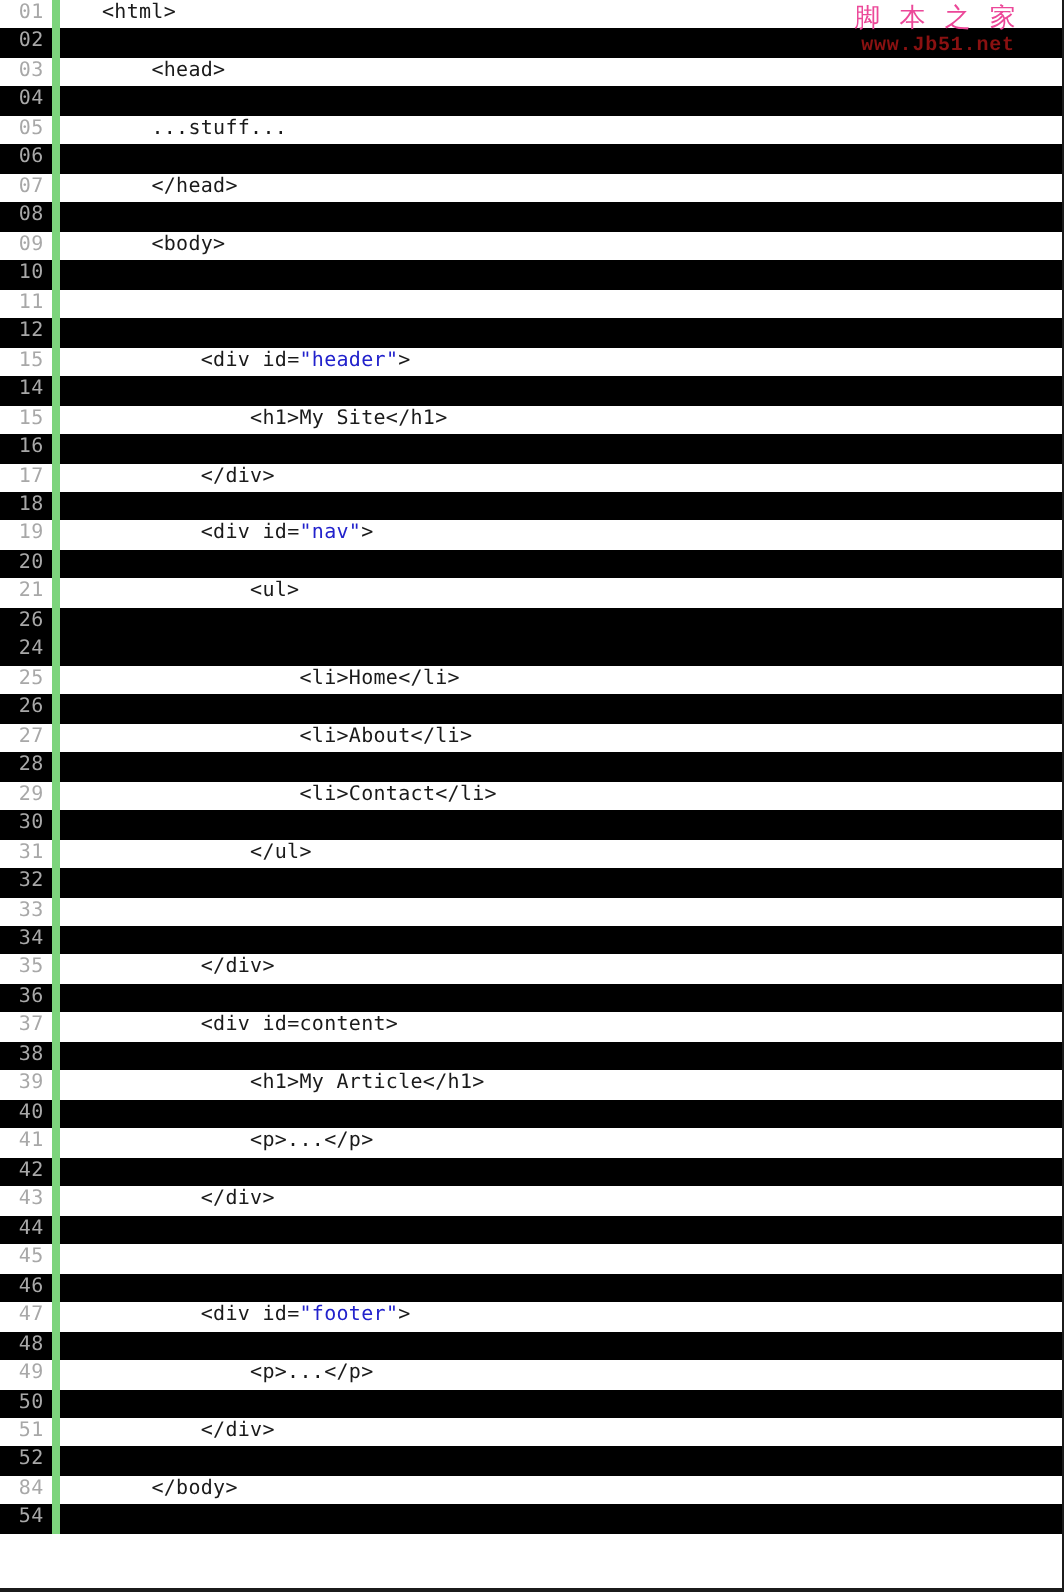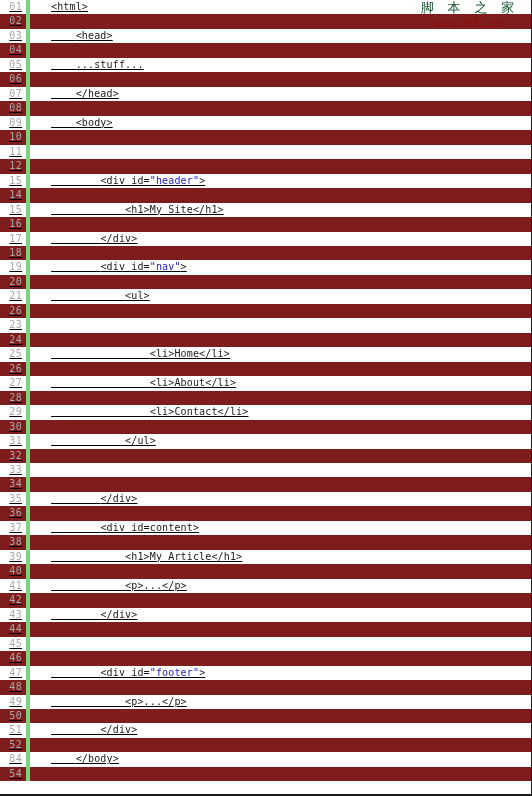--- a/index.html
+++ b/index.html
@@ -26,57 +26,56 @@
     top: 0;
     right: 6px;
     width: 112px;
     text-align: center;
     z-index: 20;
     pointer-events: none;
     user-select: none;
   }
   .wm-cn {
     display: block;
-    color: #14532d;
-    font-family: Liberation Mono, monospace;
+    color: #ec4899;
+    font-family: Liberation Sans, sans-serif;
     font-size: 13px;
     letter-spacing: 3px;
     line-height: 17px;
     font-weight: 400;
   }
   .wm-url {
     display: block;
     color: #8a1111;
-    font-family: Liberation Sans, sans-serif;
+    font-family: Liberation Mono, monospace;
     font-size: 10px;
     letter-spacing: 0.4px;
     line-height: 14px;
     font-weight: 700;
   }
 
   
   .code-list {
     position: relative;
     z-index: 1;
     margin: 0;
     padding: 0;
     list-style: none;
     width: 100%;
-    text-decoration: underline;
   }
 
   .code-line {
     display: flex;
     align-items: center;
     height: 14.47px;
     width: 100%;
     background: #ffffff;
   }
   .code-line.alt {
-    background: #7f1d1d;
+    background: #000000;
   }
 
   .line-no {
     flex: 0 0 22px;
     width: 22px;
     text-align: right;
     padding-right: 4px;
     color: #a8a8a8;
     font-size: 10px;
     line-height: 14.47px;
@@ -220,25 +219,20 @@
       <li class="code-line">
         <span class="line-no">21</span>
         <span class="gutter-bar"></span>
         <span class="code-text">            <span>&lt;ul&gt;</span></span>
       </li>
       <li class="code-line alt">
         <span class="line-no">26</span>
         <span class="gutter-bar"></span>
         <span class="code-text"><span></span></span>
       </li>
-      <li class="code-line">
-        <span class="line-no">23</span>
-        <span class="gutter-bar"></span>
-        <span class="code-text"><span></span></span>
-      </li>
       <li class="code-line alt">
         <span class="line-no">24</span>
         <span class="gutter-bar"></span>
         <span class="code-text"><span></span></span>
       </li>
       <li class="code-line">
         <span class="line-no">25</span>
         <span class="gutter-bar"></span>
         <span class="code-text">                <span>&lt;li&gt;Home&lt;/li&gt;</span></span>
       </li>

